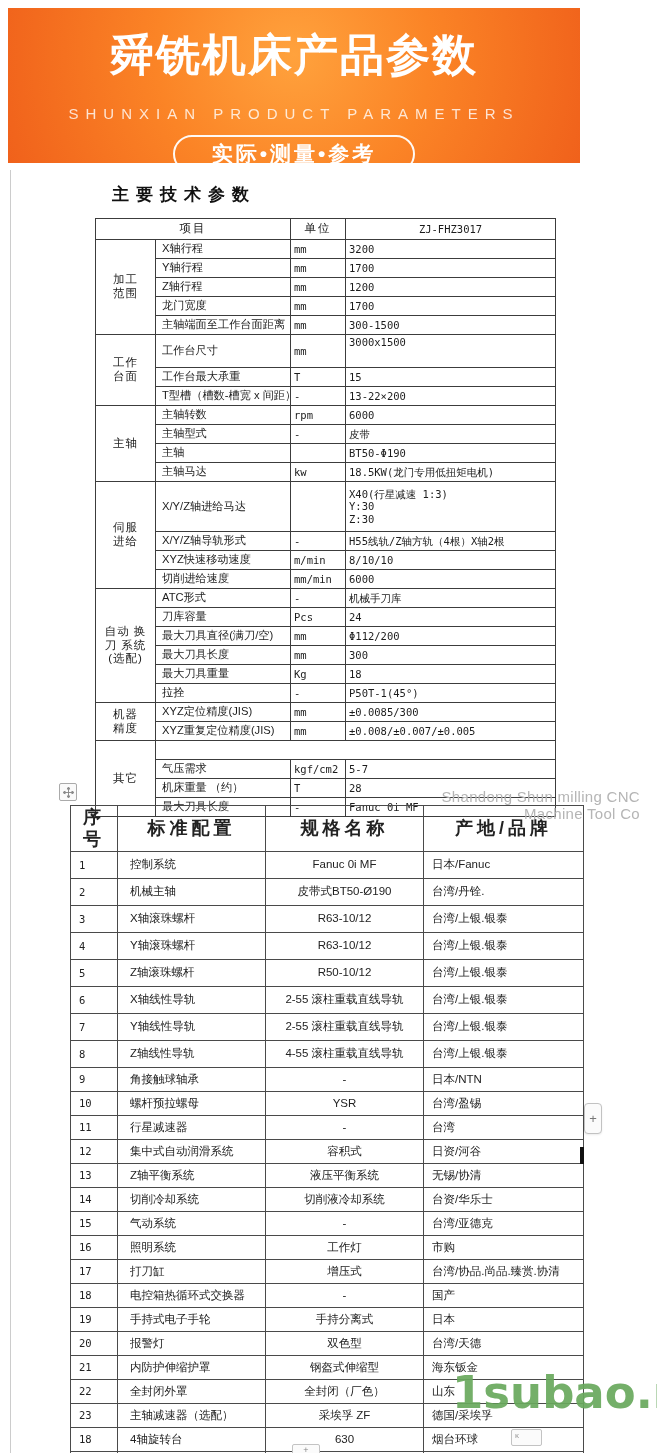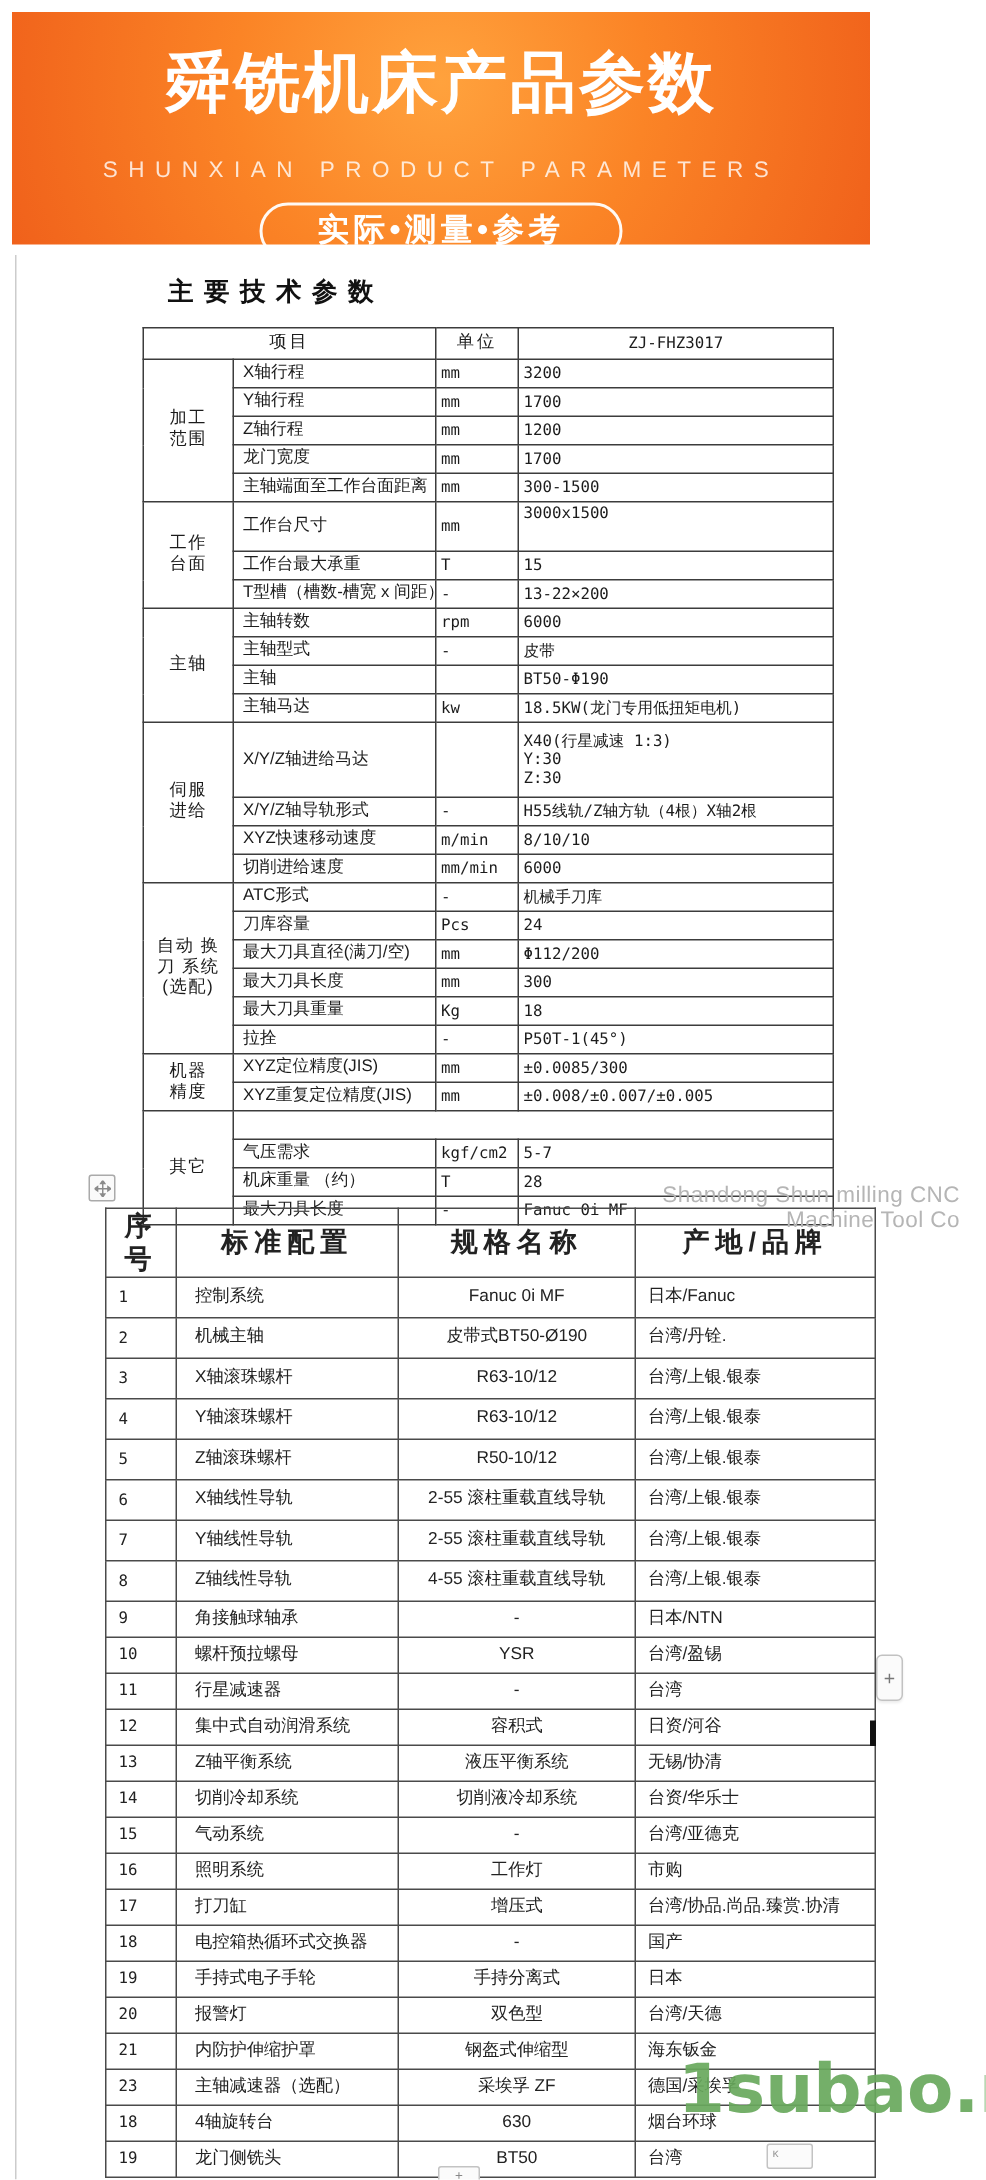--- a/index.html
+++ b/index.html
@@ -421,20 +421,26 @@
           <td class="spec">双色型</td>
           <td class="brand">台湾/天德</td>
         </tr>
         <tr>
           <td class="no">21</td>
           <td class="name">内防护伸缩护罩</td>
           <td class="spec">钢盔式伸缩型</td>
           <td class="brand">海东钣金</td>
         </tr>
         <tr>
+          <td class="no">22</td>
+          <td class="name">全封闭外罩</td>
+          <td class="spec">全封闭（厂色）</td>
+          <td class="brand">山东</td>
+        </tr>
+        <tr>
           <td class="no">23</td>
           <td class="name">主轴减速器（选配）</td>
           <td class="spec">采埃孚 ZF</td>
           <td class="brand">德国/采埃孚</td>
         </tr>
         <tr>
           <td class="no">18</td>
           <td class="name">4轴旋转台</td>
           <td class="spec">630</td>
           <td class="brand">烟台环球</td>

